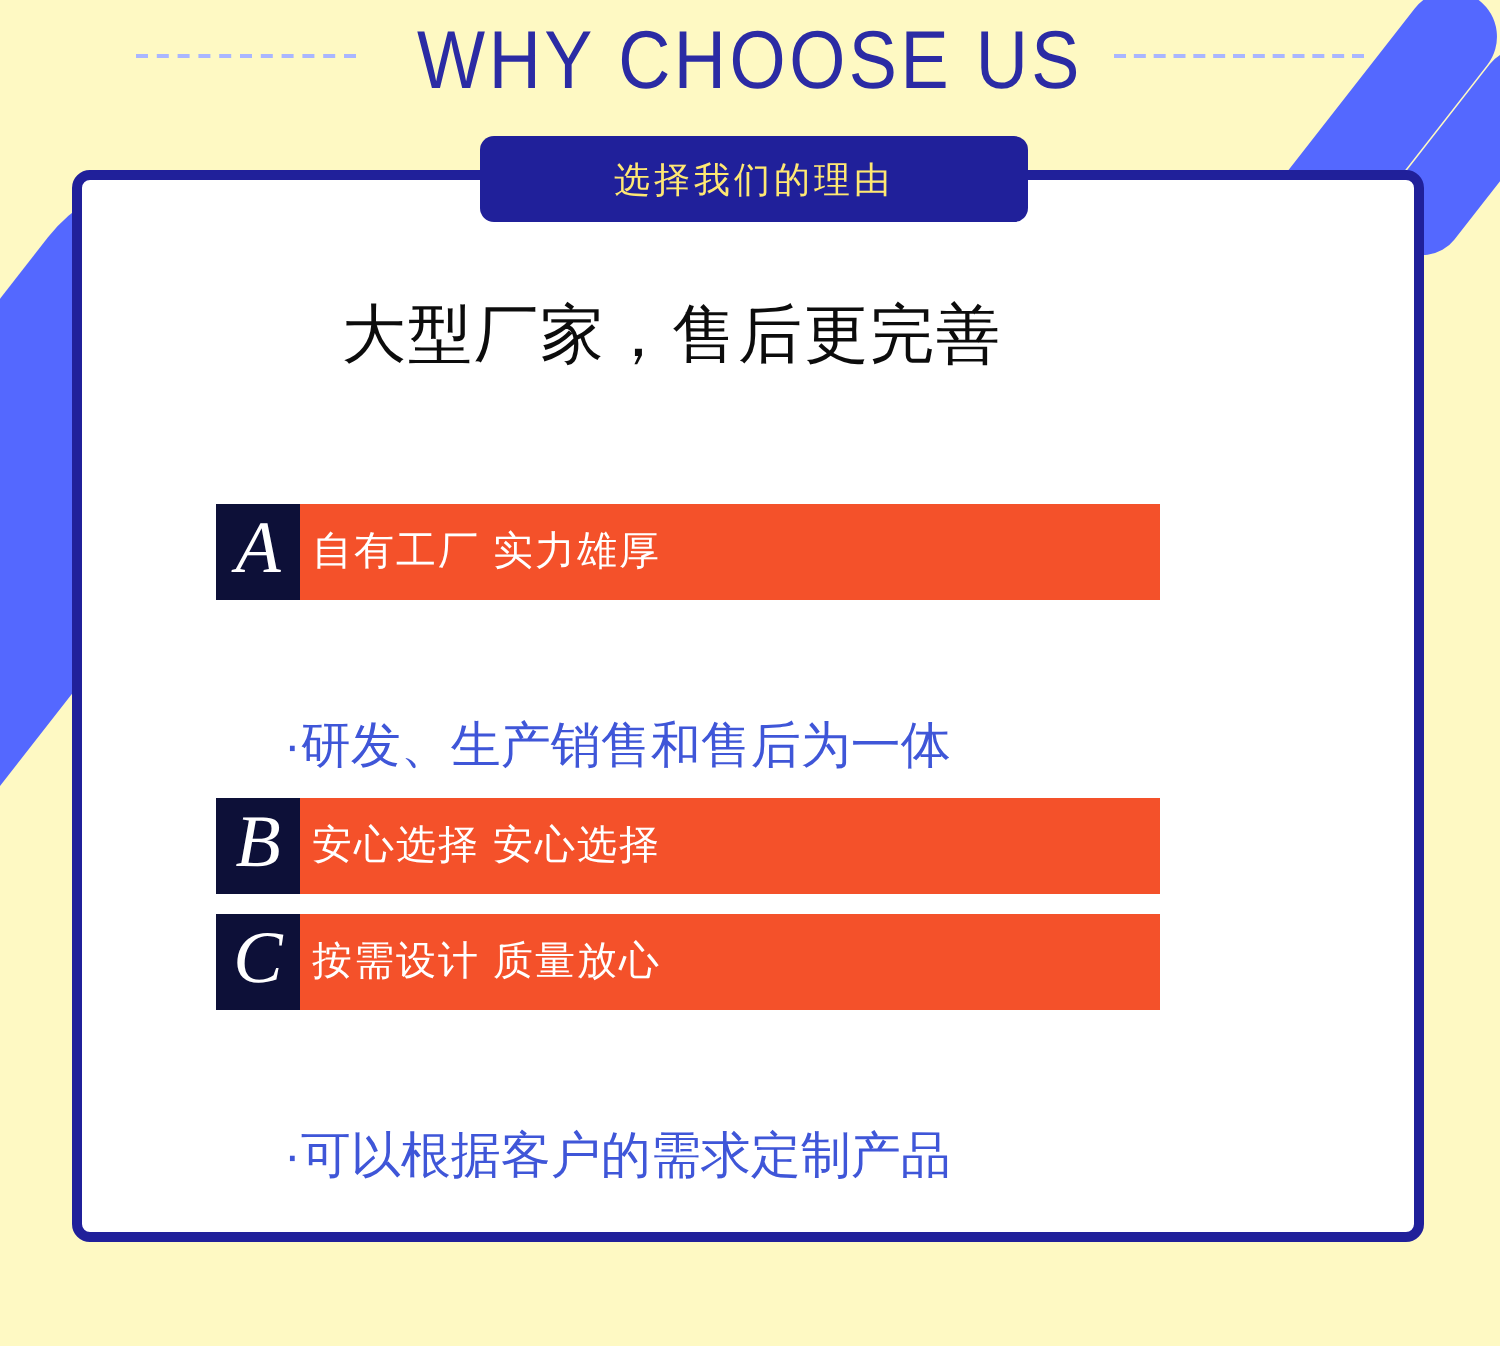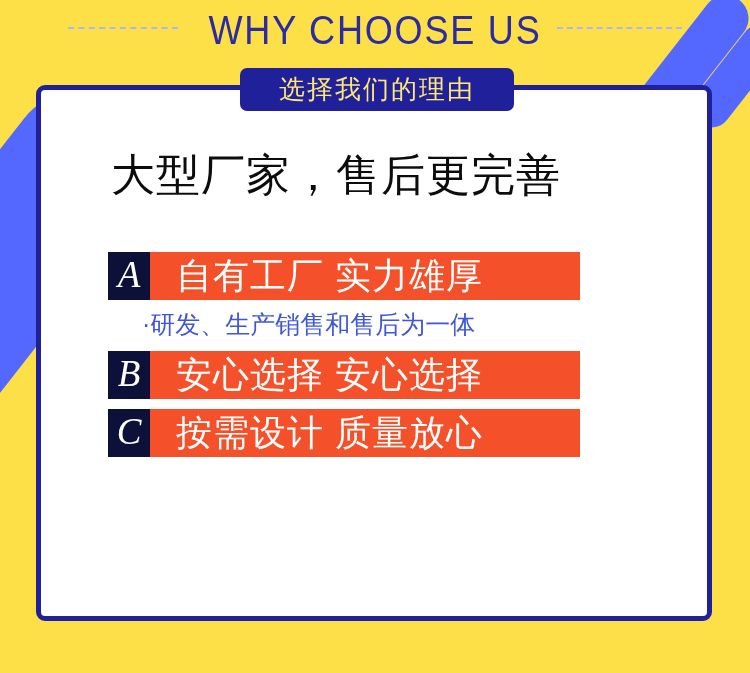--- a/index.html
+++ b/index.html
@@ -7,21 +7,21 @@
   body {
     font-family:"Liberation Sans","DejaVu Sans",sans-serif;
     background:#3b52f5;
     overflow:hidden;
     position:relative;
   }
 
   
   #banner {
     position:absolute; inset:0;
-    background:#fde047;
+    background:#fef9c3;
     overflow:hidden;
   }
   .deco { position:absolute; background:#5468ff; border-radius:90px; }
   .deco-left {
     width:150px; height:430px;
     left:-78px; top:60px;
     transform:rotate(38deg);
     transform-origin:center;
   }
   .deco-right {
@@ -70,33 +70,33 @@
 
   
   #badge {
     position:absolute;
     left:240px; top:68px;
     width:274px; height:43px;
     background:#20209a;
     border-radius:7px;
     display:flex; align-items:center; justify-content:center;
     color:#ffe873;
-    font-size:26px;
+    font-size:18px;
     letter-spacing:2px;
     font-weight:400;
     z-index:6;
   }
 
   
   #headline {
     position:absolute;
     left:36px; top:146px; width:600px;
     text-align:center;
     color:#0c0c0c;
-    font-size:44px;
+    font-size:32px;
     letter-spacing:1px;
     font-weight:400;
     z-index:4;
   }
 
   
   #features {
     position:absolute;
     left:108px; top:252px;
     width:560px;
@@ -114,32 +114,33 @@
     color:#ffffff;
     font-family:"Liberation Serif","DejaVu Serif",serif;
     font-style:italic;
     font-size:37px;
     line-height:46px;
     text-align:center;
   }
   .feature-title {
     flex:1;
     color:#ffffff;
-    font-size:36px;
+    font-size:20px;
     letter-spacing:1px;
     line-height:48px;
-    padding-left:26px;
+    padding-left:6px;
     white-space:nowrap;
   }
   .feature-sub {
     color:#3f56d8;
     font-size:25px;
     letter-spacing:0px;
     padding:8px 0 0 34px;
     white-space:nowrap;
+    margin-top:48px;
   }
 
   
   #worker-clip { position:absolute; left:578px; top:358px; width:172px; height:315px; overflow:hidden; z-index:7; }
 </style>
 </head>
 <body>
 
 <div id="banner">
 
@@ -173,20 +174,21 @@
         <div class="feature-letter">B</div>
         <div class="feature-title">安心选择  安心选择</div>
       </div>
     </div>
 
     <div class="feature">
       <div class="feature-bar">
         <div class="feature-letter">C</div>
         <div class="feature-title">按需设计  质量放心</div>
       </div>
+      <div class="feature-sub">·可以根据客户的需求定制产品</div>
     </div>
 
   </div>
 
   <div id="worker-clip">
     
   </div>
 
 </div>
 

